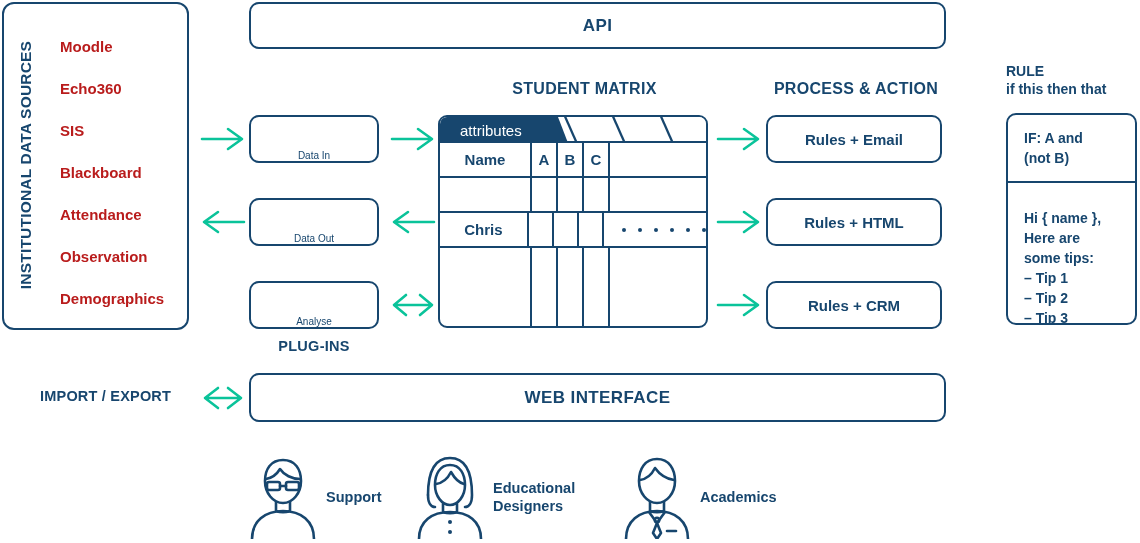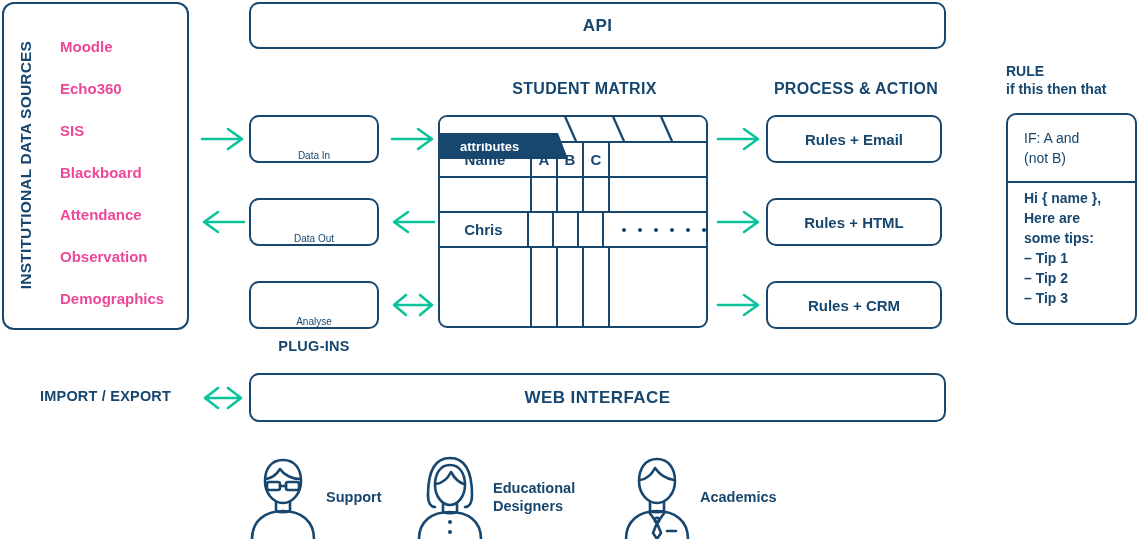--- a/index.html
+++ b/index.html
@@ -50,21 +50,21 @@
     position:absolute;
     left:56px; top:22px; right:6px;
     display:flex;
     flex-direction:column;
   }
   .ids-item{
     height:42px;
     line-height:42px;
     font-size:15px;
     font-weight:bold;
-    color:#ec4899;
+    color:#b91c1c;
     white-space:nowrap;
   }
   
   .plugin-box{
     width:130px; height:48px;
     font-size:10px; font-weight:normal;align-items:flex-end;
   }
   #plugin-data-in{left:249px; top:115px;}
   #plugin-data-out{left:249px; top:198px;}
   #plugin-analyse{left:249px; top:281px;}
@@ -110,24 +110,24 @@
     overflow:hidden;
   }
   #matrix-tabrow{
     position:relative;
     height:26px;
     width:100%;
     background:#ffffff;
   }
   #matrix-tab-attributes{
     position:absolute;
-    left:0; top:16px; height:26px; width:128px;
+    left:0; top:0; height:26px; width:128px;
     background:#17466e;
     color:#ffffff;
-    font-size:13px; font-weight:bold;
+    font-size:15px; font-weight:normal;
     display:flex; align-items:center;
     padding-left:20px;
     box-sizing:border-box;
     clip-path:polygon(0 0, 118px 0, 128px 100%, 0 100%);
   }
   .tab-sep{
     position:absolute; top:0; height:26px; width:14px;
   }
   .tab-sep::after{
     content:"";
@@ -183,29 +183,30 @@
     box-sizing:border-box;
     border:2px solid #17466e;
     border-radius:10px;
     background:#ffffff;
     overflow:hidden;
   }
   #rule-if{
     box-sizing:border-box;
     border-bottom:2px solid #17466e;
     padding:13px 0 13px 16px;
-    font-size:14px; font-weight:normal; color:#17466e;
+    font-size:14px; font-weight:bold; color:#17466e;
     line-height:20px;
     white-space:pre-line;
   }
   #rule-body{
     padding:5px 0 0 16px;
     font-size:14px; font-weight:bold; color:#17466e;
     line-height:20px;
     white-space:pre-line;
+    margin-top:20px;
   }
   
   .arrow-svg{position:absolute;}
   
   .persona{
     position:absolute;
     display:flex; align-items:center;
   }
   .persona-label{
     font-size:14.5px; font-weight:bold; color:#17466e;

